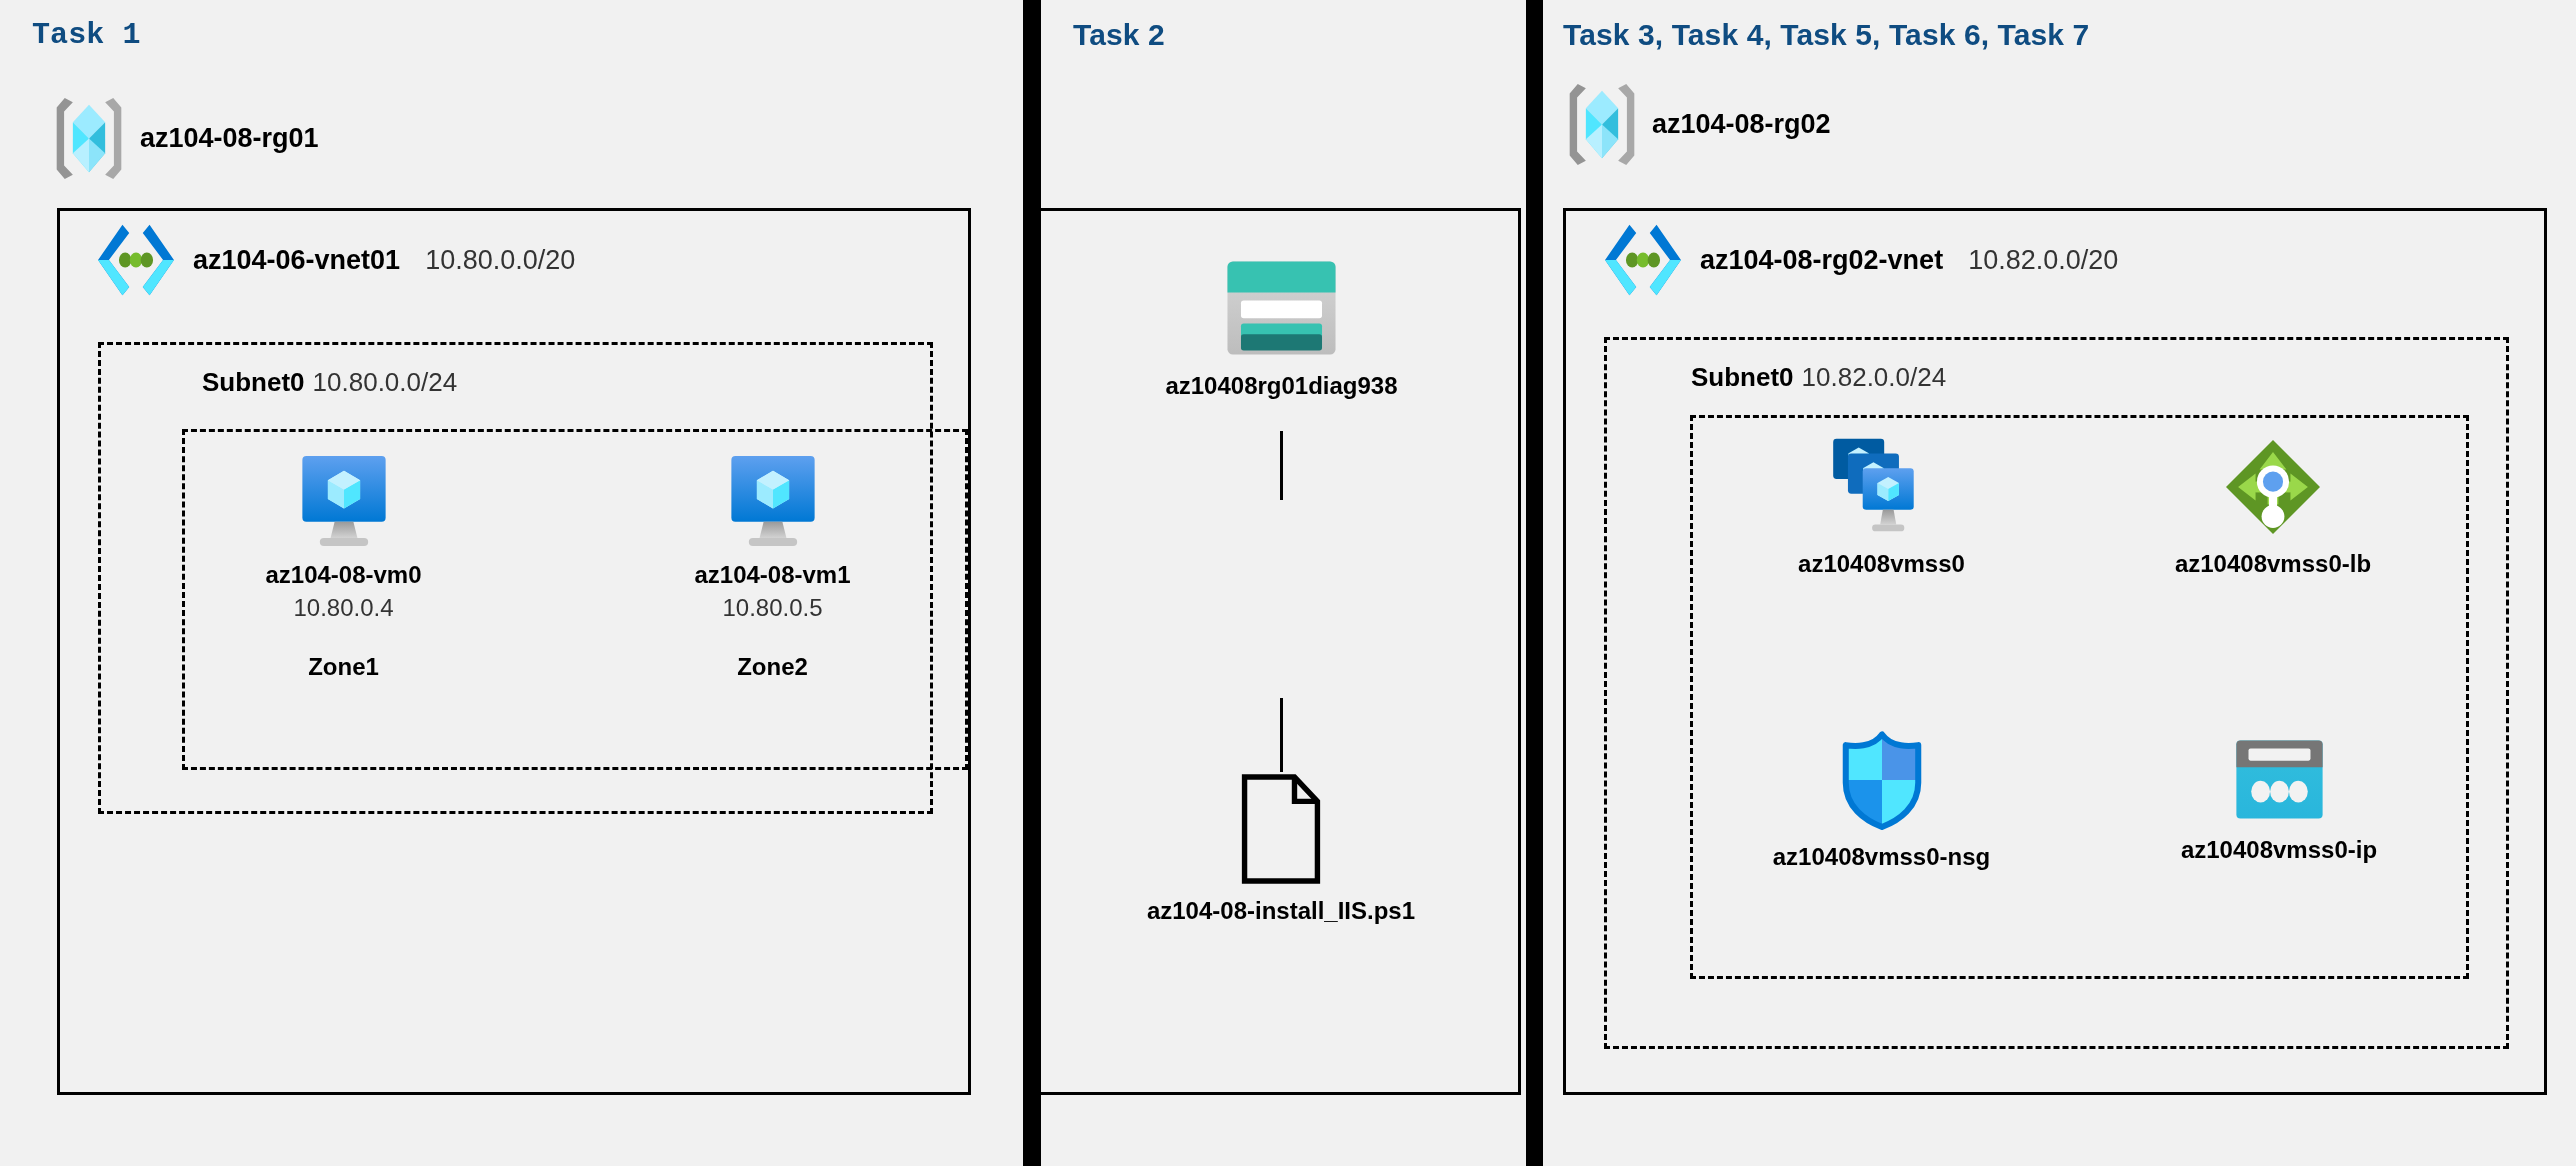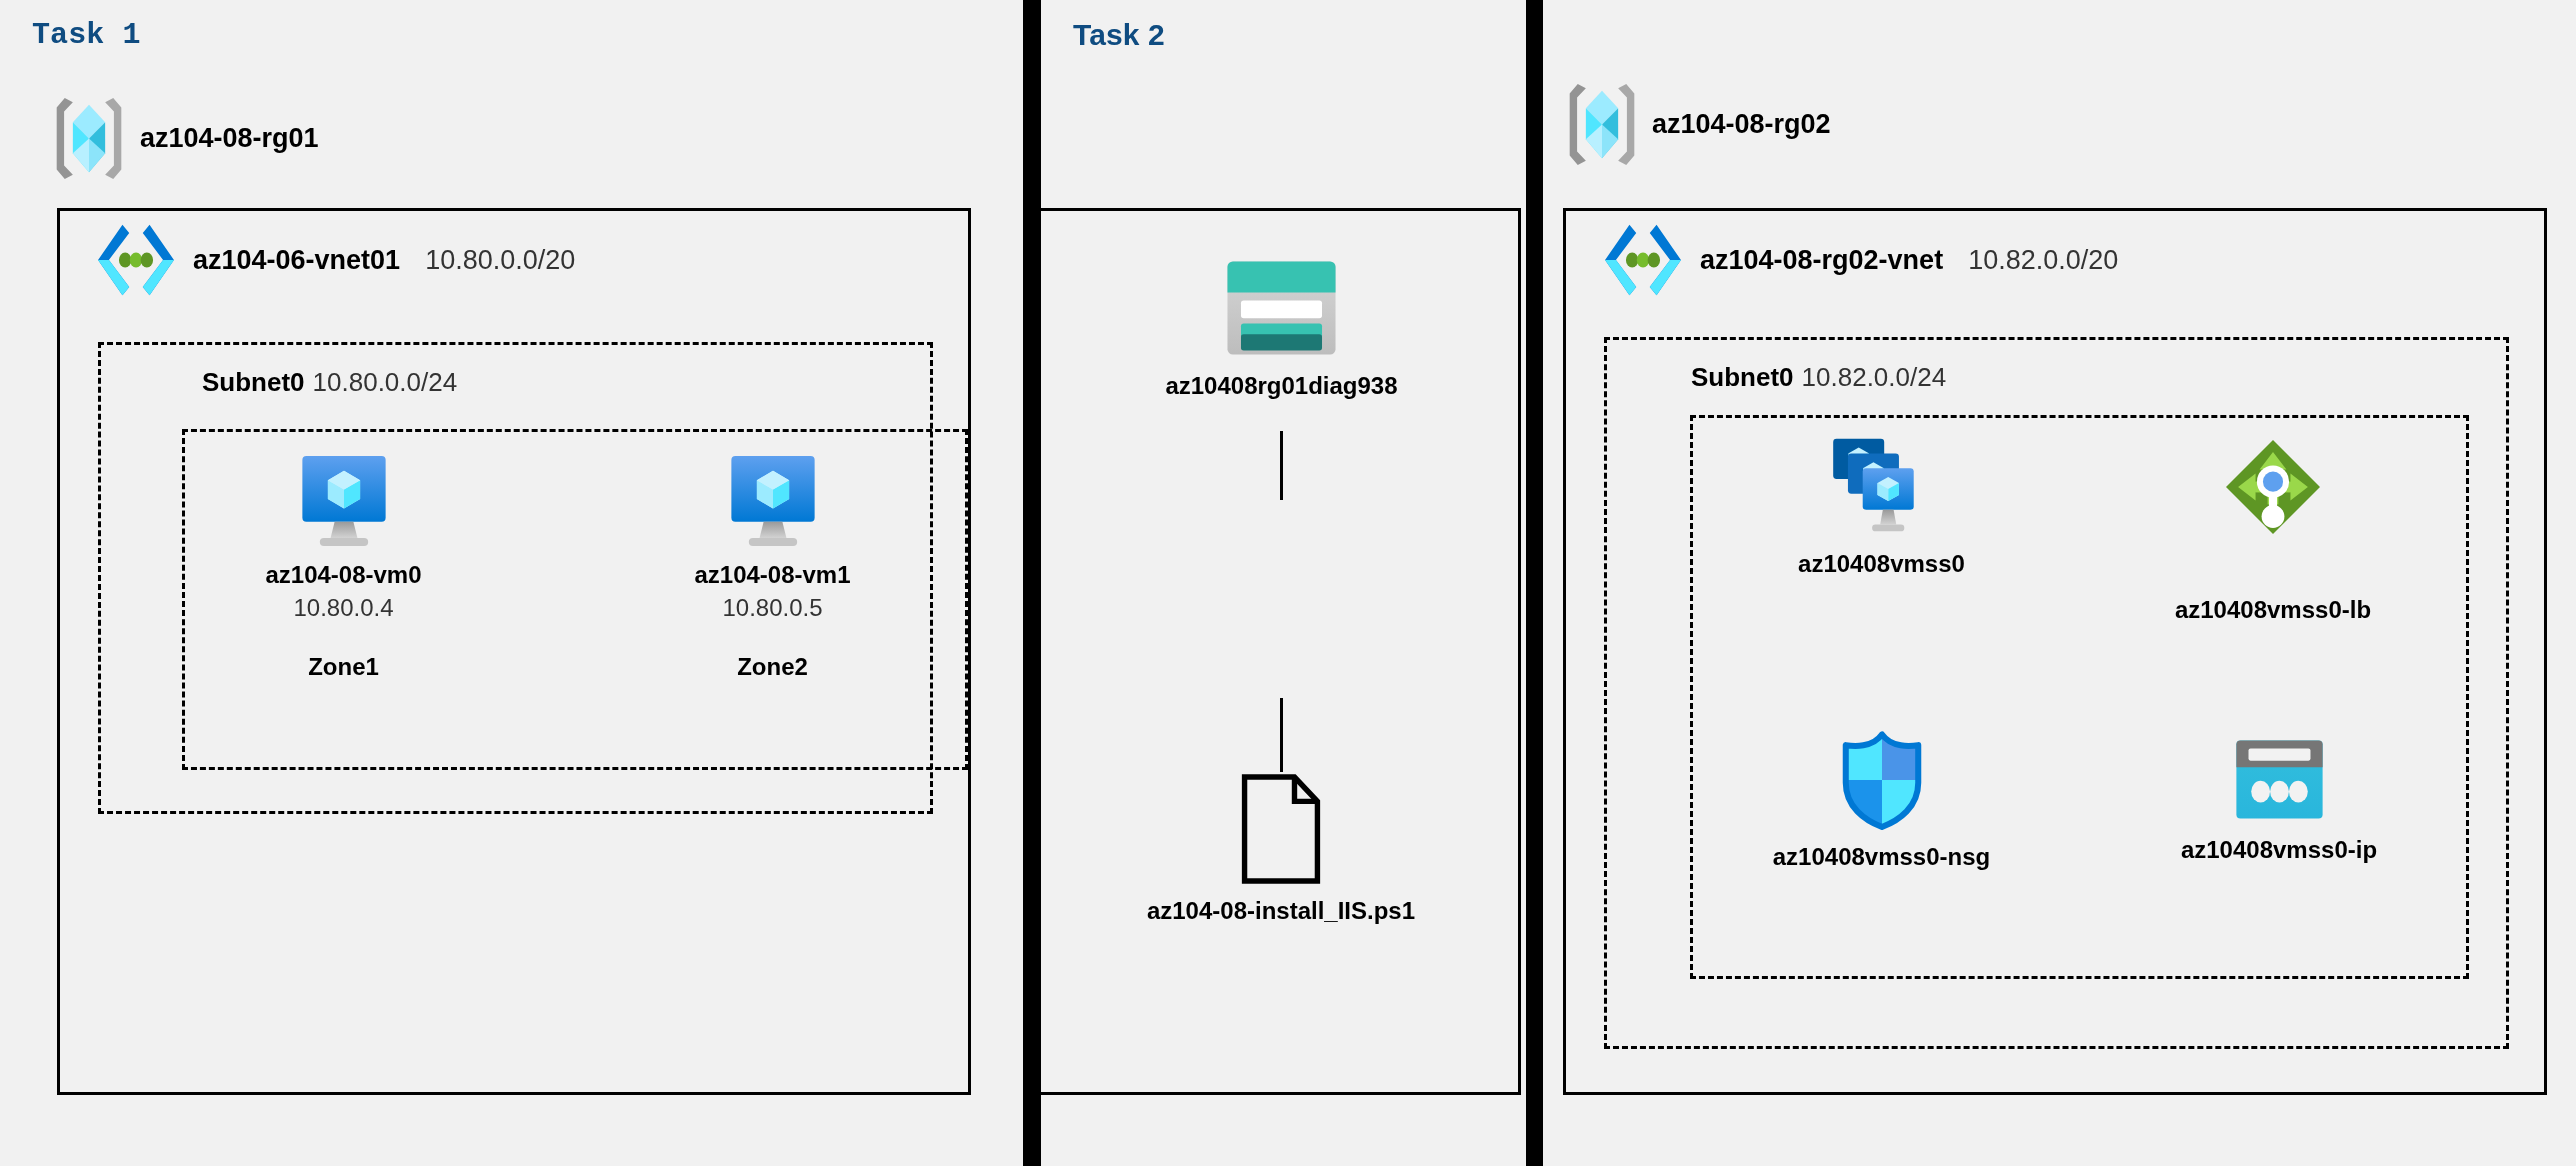--- a/index.html
+++ b/index.html
@@ -259,20 +259,21 @@
         </svg>
       </span>
       <span class="cap">az104-08-install_IIS.ps1</span>
     </div>
   </div>
 
   <div class="sep" id="sep-2"></div>
 
   <div class="panel" id="panel-task3">
 
+    <div class="task-heading" style="left:20px; top:17.5px;">Task 3, Task 4, Task 5, Task 6, Task 7</div>
 
     <div class="hdr-row" style="left:24px; top:80px;">
       <span>
         <svg class="icon" width="70" height="89" viewBox="0 0 52 66">
           <path d="M8 3 L2 10 L2 56 L8 63 L14 60 L7.5 53 L7.5 13 L14 6 Z" fill="#949494"></path>
           <path d="M44 3 L50 10 L50 56 L44 63 L38 60 L44.5 53 L44.5 13 L38 6 Z" fill="#a8a8a8"></path>
           <path d="M26 8 L38 21 L26 33 L14 21 Z" fill="#9cebff"></path>
           <path d="M26 33 L38 21 L38 44 L26 58 Z" fill="#32bedd"></path>
           <path d="M26 33 L14 21 L14 44 L26 58 Z" fill="#50e6ff"></path>
           <path d="M26 33 L38 44 L26 58 Z" fill="#9cebff" opacity="0.85"></path>
@@ -333,21 +334,21 @@
           <path d="M47 30.5 L55 35 L55 44 L47 48.5 L39 44 L39 35 Z" fill="#c3f1ff"></path>
           <path d="M47 39.5 L55 35 L55 44 L47 48.5 Z" fill="#50e6ff"></path>
           <path d="M47 39.5 L39 35 L39 44 L47 48.5 Z" fill="#9cebff"></path>
           <path d="M43 55 L51 55 L53 66 L41 66 Z" fill="url(#vstand3)"></path>
           <rect x="35" y="66" width="24" height="5" rx="2.5" fill="#c5c5c5"></rect>
         </svg>
       </span>
       <span class="cap">az10408vmss0</span>
     </div>
 
-    <div class="node" style="left:568px; top:436px; width:324px;gap:46px;">
+    <div class="node" style="left:568px; top:436px; width:324px;">
       <span>
         <svg class="icon" width="102" height="102" viewBox="0 0 76 76">
           <path d="M38 3 L73 38 L38 73 L3 38 Z" fill="#5e9624" rx="4"></path>
           <path d="M38 12 L48 25 L42 25 L42 51 L34 51 L34 25 L28 25 Z" fill="#9ad84a"></path>
           <path d="M12 38 L25 28 L25 34 L51 34 L51 42 L25 42 L25 48 Z" fill="#9ad84a"></path>
           <path d="M64 38 L51 28 L51 34 L25 34 L25 42 L51 42 L51 48 Z" fill="#9ad84a"></path>
           <rect x="35" y="34" width="6" height="28" fill="#ffffff"></rect>
           <circle cx="38" cy="34" r="12" fill="#ffffff"></circle>
           <circle cx="38" cy="34" r="7.5" fill="#5ea0ef"></circle>
           <circle cx="38" cy="60" r="8.5" fill="#ffffff"></circle>

